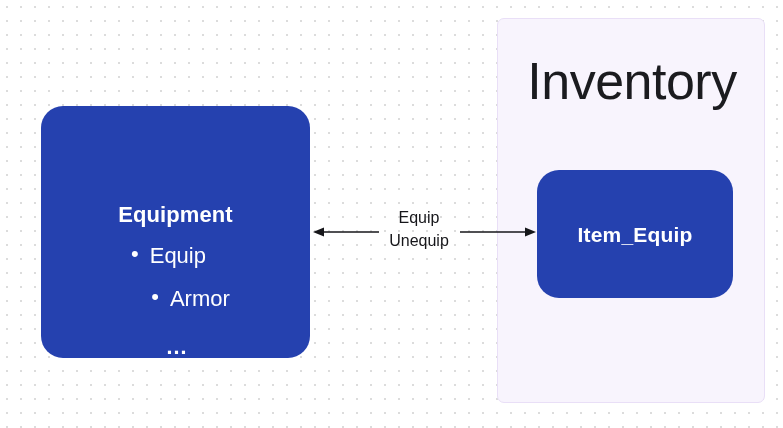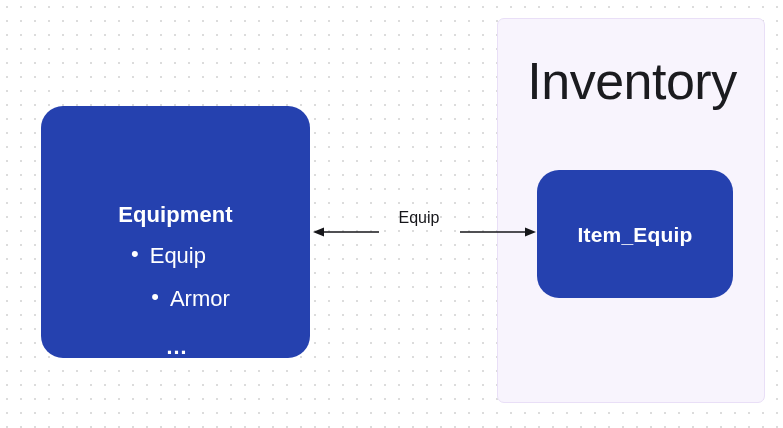--- a/index.html
+++ b/index.html
@@ -198,15 +198,16 @@
     </g>
 
     <g>
       <line x1="460" y1="232" x2="527" y2="232" stroke="#16161a" stroke-width="1.6"></line>
       <polygon points="536,232 525,227.5 525,236.5" fill="#16161a"></polygon>
     </g>
   </svg>
 
   <div id="edge-labels">
     <div class="edge-line">Equip</div>
+    <div class="edge-line">Unequip</div>
   </div>
 
 </div>
 
 </body></html>

